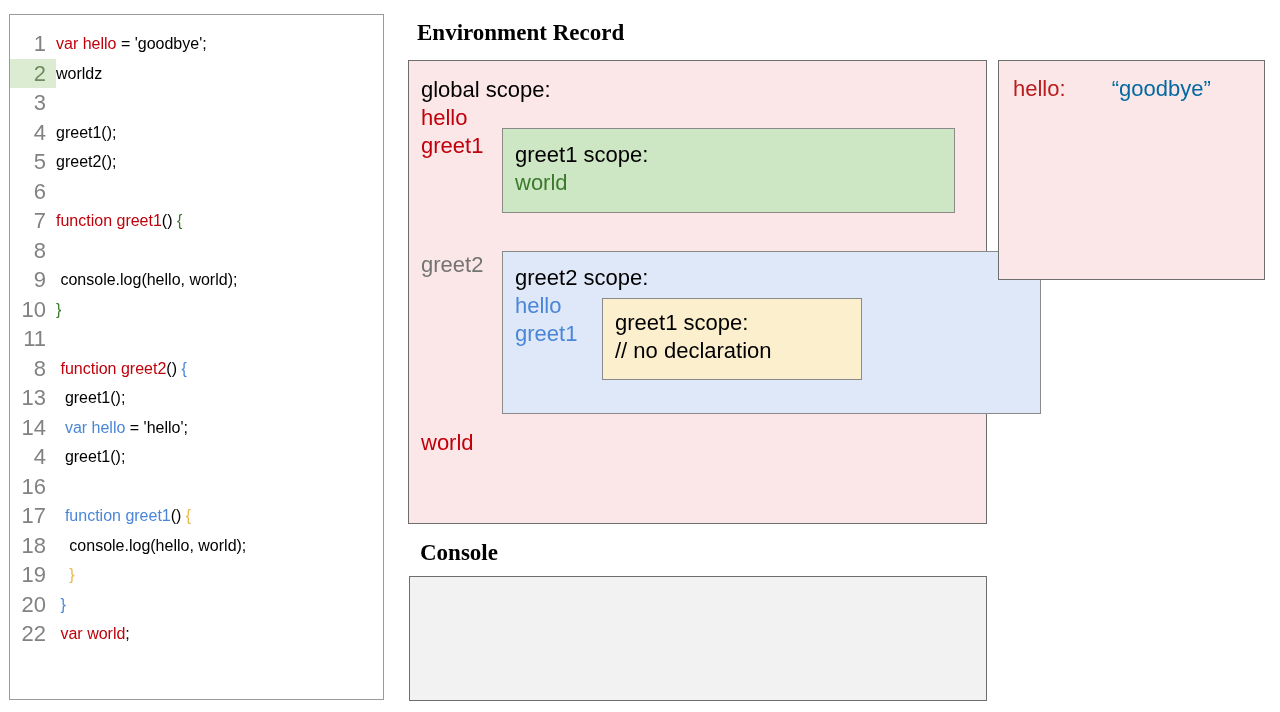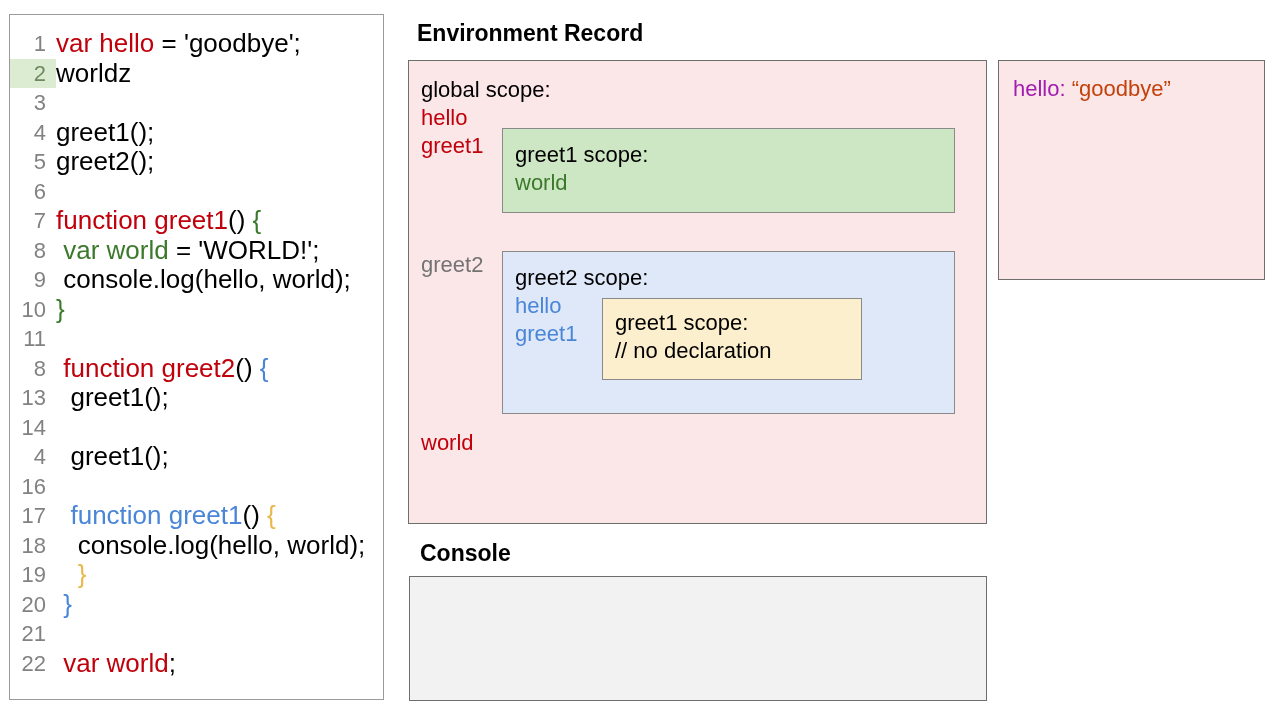--- a/index.html
+++ b/index.html
@@ -51,33 +51,33 @@
     padding-right: 10px;
     box-sizing: border-box;
     font-size: 22px;
   }
   .ln.hl {
     background: #dcecd2;
     color: #6f8a62;
   }
   .code-text {
     color: #000000;
-    font-size: 26px;
+    font-size: 16px;
     white-space: pre;
   }
   .t-red    { color: #c0000b; }
   .t-green  { color: #3b7a2b; }
   .t-blue   { color: #4a86d8; }
   .t-orange { color: #e8b84b; }
   .t-black  { color: #000000; }
 
   
   .section-title {
     position: absolute;
-    font-family: Liberation Sans, sans-serif;
+    font-family: Liberation Serif, serif;
     font-size: 23px;
     font-weight: bold;
     color: #000000;
     white-space: nowrap;
   }
   #env-title { left: 417px; top: 20px; }
   #console-title { left: 420px; top: 540px; }
   #gc-title { left: 1013px; top: 20px; }
 
   
@@ -114,21 +114,21 @@
     height: 85px;
     background: #cde6c3;
     border: 1px solid #8a8a8a;
     box-sizing: border-box;
   }
   
   .box-greet2 {
     position: absolute;
     left: 93px;
     top: 190px;
-    width: 453px;
+    width: 539px;
     height: 163px;
     background: #dfe8f8;
     border: 1px solid #8a8a8a;
     box-sizing: border-box;
   }
   
   .box-greet1-nested {
     position: absolute;
     left: 99px;
     top: 46px;
@@ -180,51 +180,50 @@
     box-sizing: border-box;
   }
   .gc-entry {
     position: absolute;
     left: 14px;
     top: 14px;
     font-size: 22px;
     line-height: 28px;
     white-space: nowrap;
   }
-  .gc-key { color: #a21caf; }
-  .gc-val { color: #c2410c; }
+  .gc-key { color: #b91c1c; }
+  .gc-val { color: #0369a1; margin-left: 40px; }
 </style>
 </head>
 <body>
 
 <div id="stage">
 
   <div class="code-editor">
     <div class="code-lines" id="code-lines">
         <div class="code-line"><span class="ln">1</span><span class="code-text"><span class="t-red">var hello</span><span class="t-black"> = 'goodbye';</span></span></div>
         <div class="code-line"><span class="ln hl">2</span><span class="code-text"><span class="t-black">worldz</span></span></div>
         <div class="code-line"><span class="ln">3</span><span class="code-text"><span class="t-black"></span></span></div>
         <div class="code-line"><span class="ln">4</span><span class="code-text"><span class="t-black">greet1();</span></span></div>
         <div class="code-line"><span class="ln">5</span><span class="code-text"><span class="t-black">greet2();</span></span></div>
         <div class="code-line"><span class="ln">6</span><span class="code-text"><span class="t-black"></span></span></div>
         <div class="code-line"><span class="ln">7</span><span class="code-text"><span class="t-red">function greet1</span><span class="t-black">() </span><span class="t-green">{</span></span></div>
-        <div class="code-line"><span class="ln">8</span><span class="code-text"><span class="t-black"> </span><span class="t-green">var world</span><span class="t-black"> = 'WORLD!';</span></span></div>
+        <div class="code-line"><span class="ln">8</span></div>
         <div class="code-line"><span class="ln">9</span><span class="code-text"><span class="t-black"> console.log(hello, world);</span></span></div>
         <div class="code-line"><span class="ln">10</span><span class="code-text"><span class="t-green">}</span></span></div>
         <div class="code-line"><span class="ln">11</span><span class="code-text"><span class="t-black"></span></span></div>
         <div class="code-line"><span class="ln">8</span><span class="code-text"><span class="t-black"> </span><span class="t-red">function greet2</span><span class="t-black">() </span><span class="t-blue">{</span></span></div>
         <div class="code-line"><span class="ln">13</span><span class="code-text"><span class="t-black">  greet1();</span></span></div>
-        <div class="code-line"><span class="ln">14</span></div>
+        <div class="code-line"><span class="ln">14</span><span class="code-text"><span class="t-black">  </span><span class="t-blue">var hello</span><span class="t-black"> = 'hello';</span></span></div>
         <div class="code-line"><span class="ln">4</span><span class="code-text"><span class="t-black">  greet1();</span></span></div>
         <div class="code-line"><span class="ln">16</span><span class="code-text"><span class="t-black"></span></span></div>
         <div class="code-line"><span class="ln">17</span><span class="code-text"><span class="t-black">  </span><span class="t-blue">function greet1</span><span class="t-black">() </span><span class="t-orange">{</span></span></div>
         <div class="code-line"><span class="ln">18</span><span class="code-text"><span class="t-black">   console.log(hello, world);</span></span></div>
         <div class="code-line"><span class="ln">19</span><span class="code-text"><span class="t-black">   </span><span class="t-orange">}</span></span></div>
         <div class="code-line"><span class="ln">20</span><span class="code-text"><span class="t-black"> </span><span class="t-blue">}</span></span></div>
-        <div class="code-line"><span class="ln">21</span><span class="code-text"><span class="t-black"></span></span></div>
         <div class="code-line"><span class="ln">22</span><span class="code-text"><span class="t-black"> </span><span class="t-red">var world</span><span class="t-black">;</span></span></div>
       </div>
   </div>
 
   <div class="section-title" id="env-title">Environment Record</div>
 
   <div class="env-panel">
 
     <div class="scope-label" id="global-scope-heading">global scope:</div>
 

